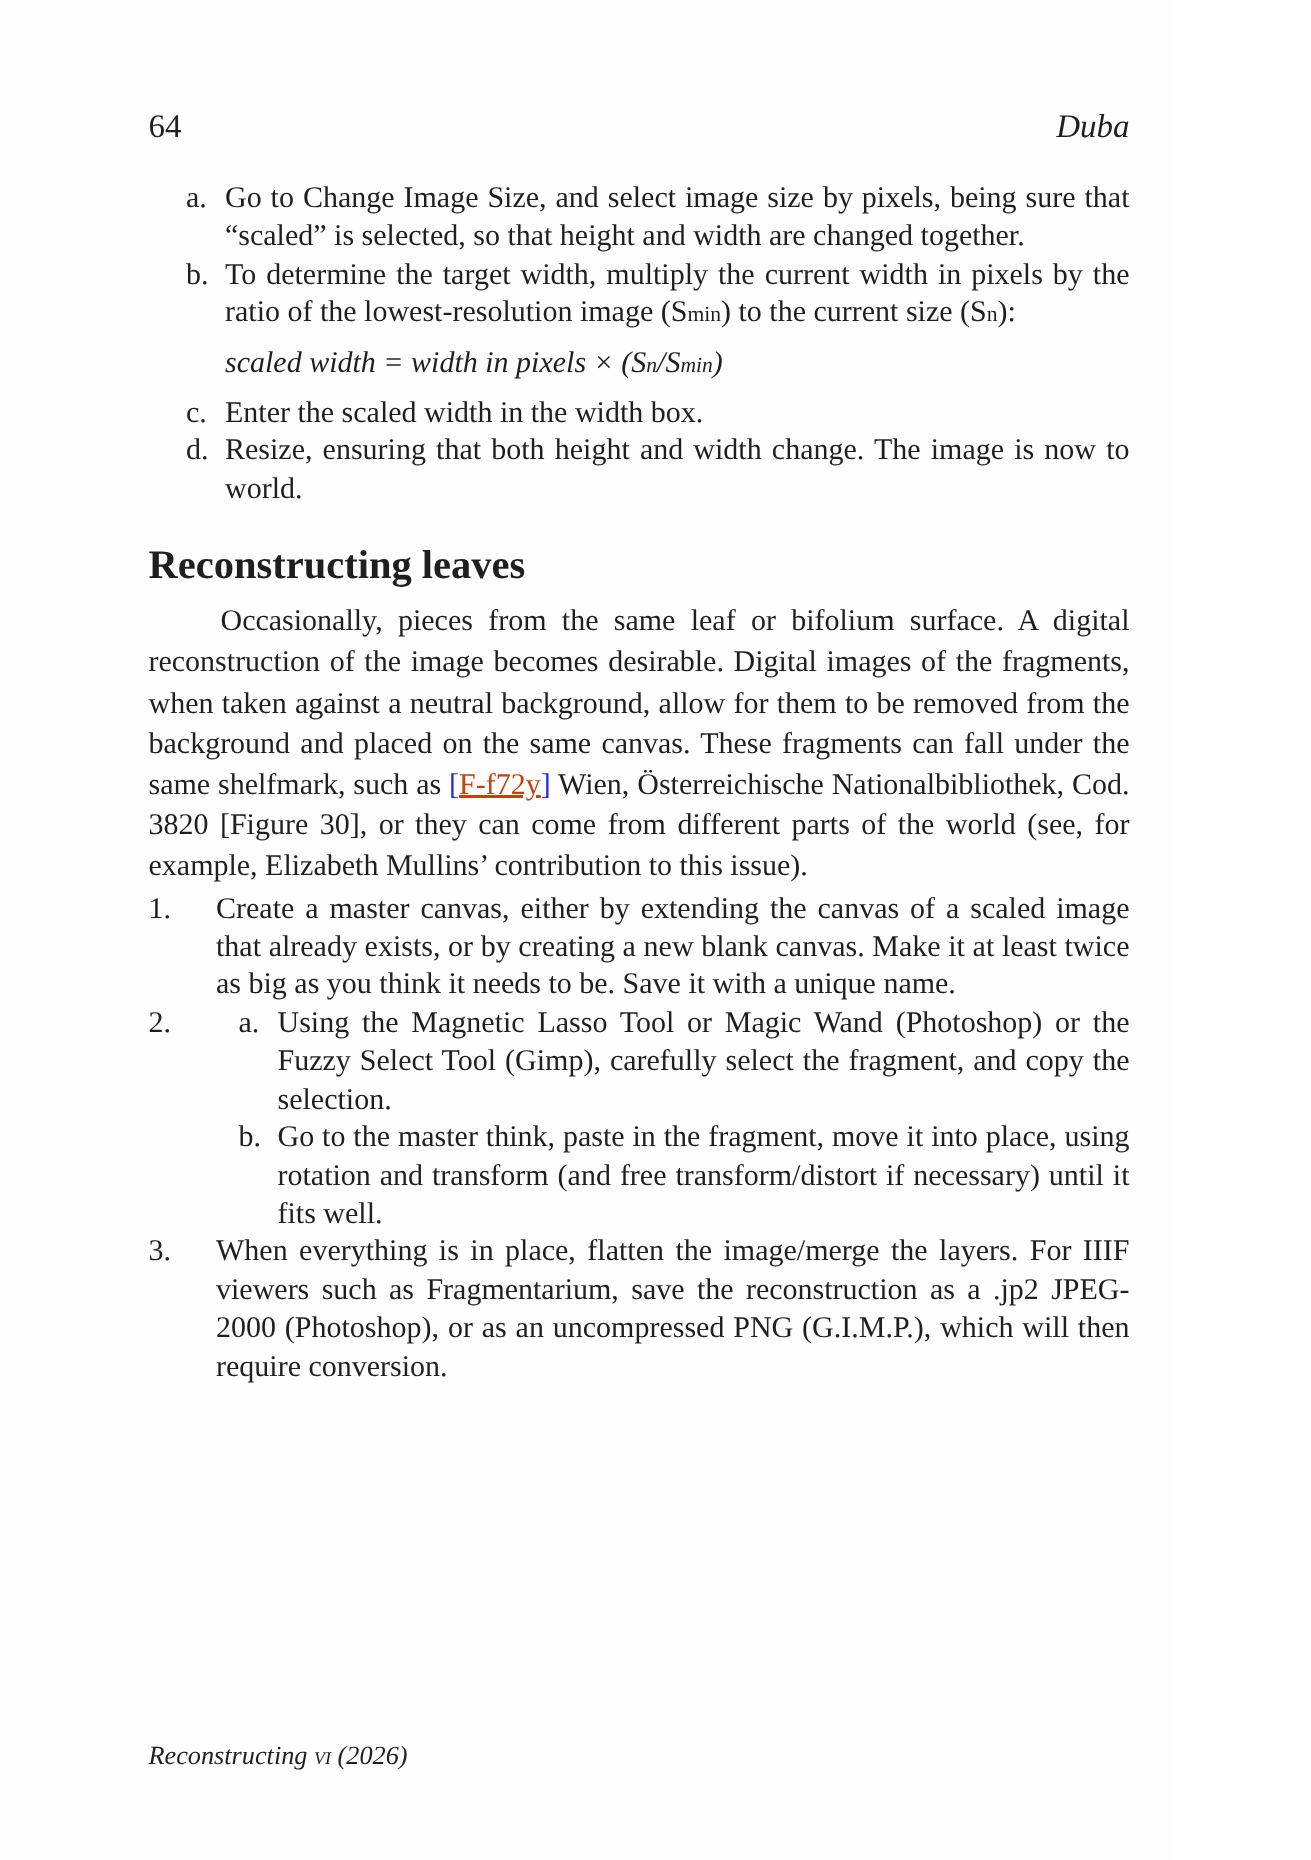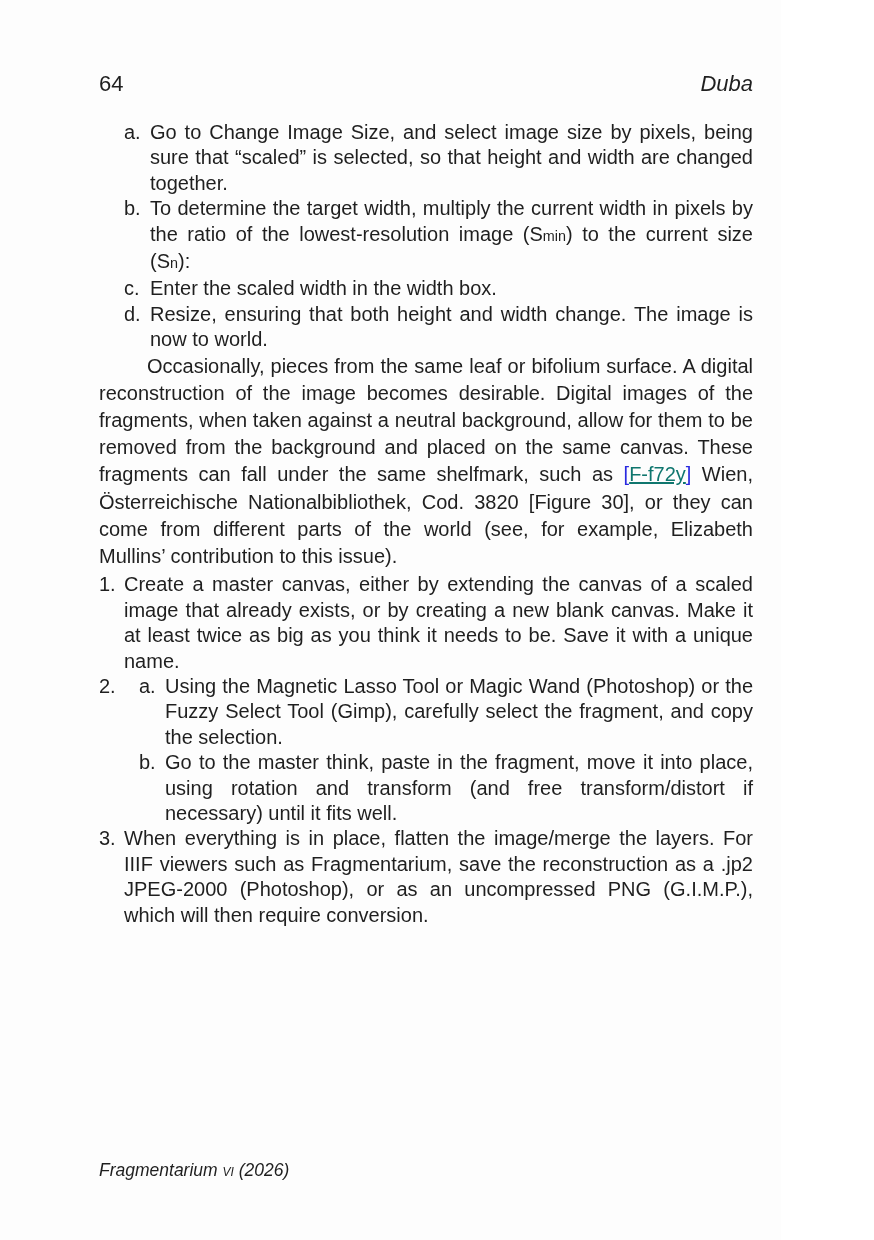--- a/index.html
+++ b/index.html
@@ -1,21 +1,21 @@
 <!DOCTYPE html>
 <html lang="en"><head>
 <meta charset="utf-8">
 <style>
   html, body { margin: 0; padding: 0; background: #ffffff; }
   .page {
     position: relative;
     width: 781px;
     height: 1240px;
     background: #fdfdfd;
-    font-family: Liberation Sans, sans-serif;
+    font-family: Liberation Serif, serif;
     color: #1f1f1f;
     overflow: hidden;
   }
   
   .header {
     position: absolute;
     top: 69px;
     left: 99px;
     width: 654px;
     font-size: 22px;
@@ -54,28 +54,28 @@
     line-height: 32px;
   }
 
   .para {
     text-align: justify;
     text-indent: 48px;
     line-height: 27.2px;
     margin: 0 0 2px 0;
   }
 
-  a.doclink { color: #0f766e; text-decoration: underline; cursor: pointer; }
+  a.doclink { color: #c2410c; text-decoration: underline; cursor: pointer; }
   .bracket { color: #2929e0; text-decoration: none; }
 
   
   .nsteps { line-height: 25.4px; }
   .nsteps .item { display: flex; }
   .nsteps .marker { flex: 0 0 25px; }
-  .nsteps .text { flex: 1; text-align: justify; }
+  .nsteps .text { flex: 1; text-align: justify; margin-left: 20px; }
   .nsteps .subitem { display: flex; margin-left: 15px; }
   .nsteps .submarker { flex: 0 0 26px; }
   .nsteps .subtext { flex: 1; text-align: justify; }
 
   .footer {
     position: absolute;
     left: 99px;
     top: 1158px;
     font-style: italic;
     font-size: 17.5px;
@@ -100,33 +100,35 @@
       <div class="item">
         <span class="marker">a.</span>
         <div class="text">Go to Change Image Size, and select image size by pixels, being sure that “scaled” is selected, so that height and width are changed together.</div>
       </div>
 
       <div class="item">
         <span class="marker">b.</span>
         <div class="text"><span>To determine the target width, multiply the current width in pixels by the ratio of the lowest-resolution image (S</span><span class="small">min</span><span>) to the current size (S</span><span class="small">n</span><span>):</span></div>
       </div>
 
+      <div class="formula"><span>scaled width = width in pixels × (S</span><span class="small">n</span><span>/S</span><span class="small">min</span><span>)</span></div>
 
       <div class="item">
         <span class="marker">c.</span>
         <div class="text">Enter the scaled width in the width box.</div>
       </div>
 
       <div class="item">
         <span class="marker">d.</span>
         <div class="text">Resize, ensuring that both height and width change. The image is now to world.</div>
       </div>
 
     </div>
 
+    <div class="section-heading">Reconstructing leaves</div>
 
     <p class="para"><span>Occasionally, pieces from the same leaf or bifolium surface. A digital reconstruction of the image becomes desirable. Digital images of the fragments, when taken against a neutral background, allow for them to be removed from the background and placed on the same canvas. These fragments can fall under the same shelfmark, such as </span><span class="bracket">[</span><a class="doclink">F-f72y</a><span class="bracket">]</span><span> Wien, Österreichische Nationalbibliothek, Cod. 3820 [Figure 30], or they can come from different parts of the world (see, for example, Elizabeth Mullins’ contribution to this issue).</span></p>
 
     <div class="nsteps">
 
       <div class="item">
         <span class="marker">1.</span>
         <div class="text">Create a master canvas, either by extending the canvas of a scaled image that already exists, or by creating a new blank canvas. Make it at least twice as big as you think it needs to be. Save it with a unique name.</div>
       </div>
 
@@ -146,15 +148,15 @@
 
       <div class="item">
         <span class="marker">3.</span>
         <div class="text">When everything is in place, flatten the image/merge the layers. For IIIF viewers such as Fragmentarium, save the reconstruction as a .jp2 JPEG-2000 (Photoshop), or as an uncompressed PNG (G.I.M.P.), which will then require conversion.</div>
       </div>
 
     </div>
 
   </div>
 
-  <div class="footer"><span>Fragmentarium </span><span class="smallcaps">vi</span><span> (2026)</span></div>
+  <div class="footer"><span>Reconstructing </span><span class="smallcaps">vi</span><span> (2026)</span></div>
 
 </div>
 
 </body></html>

